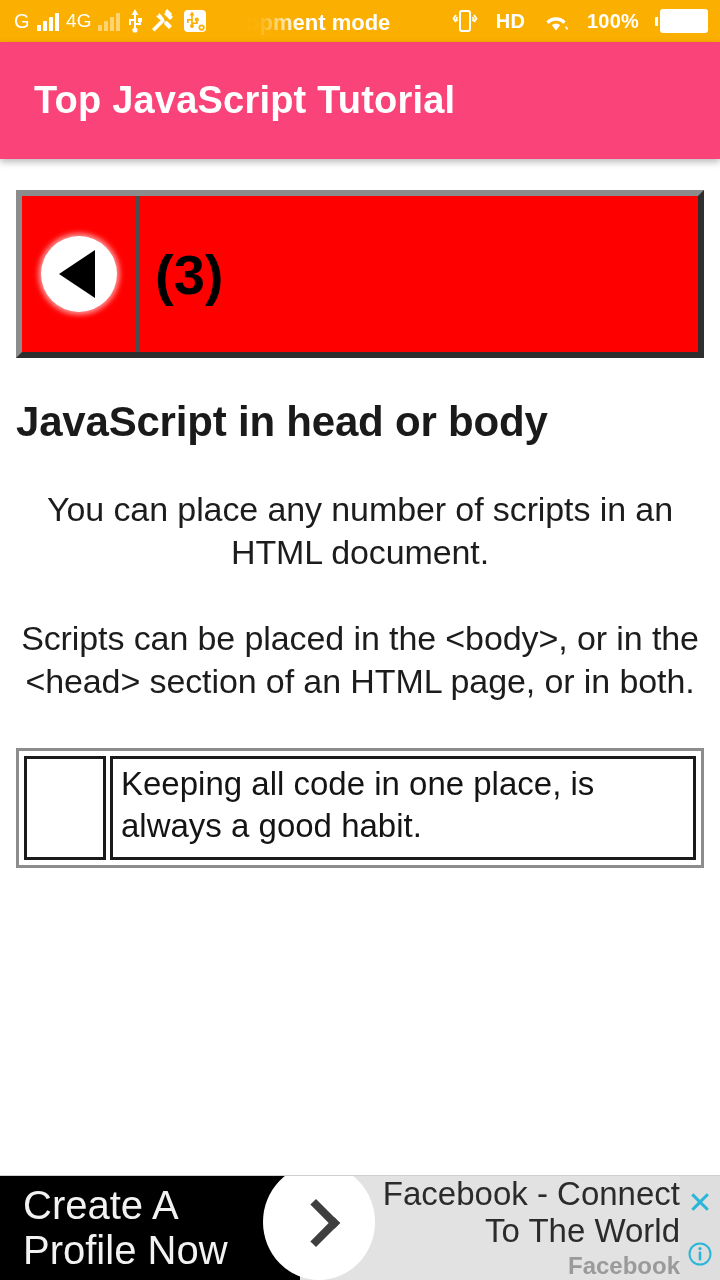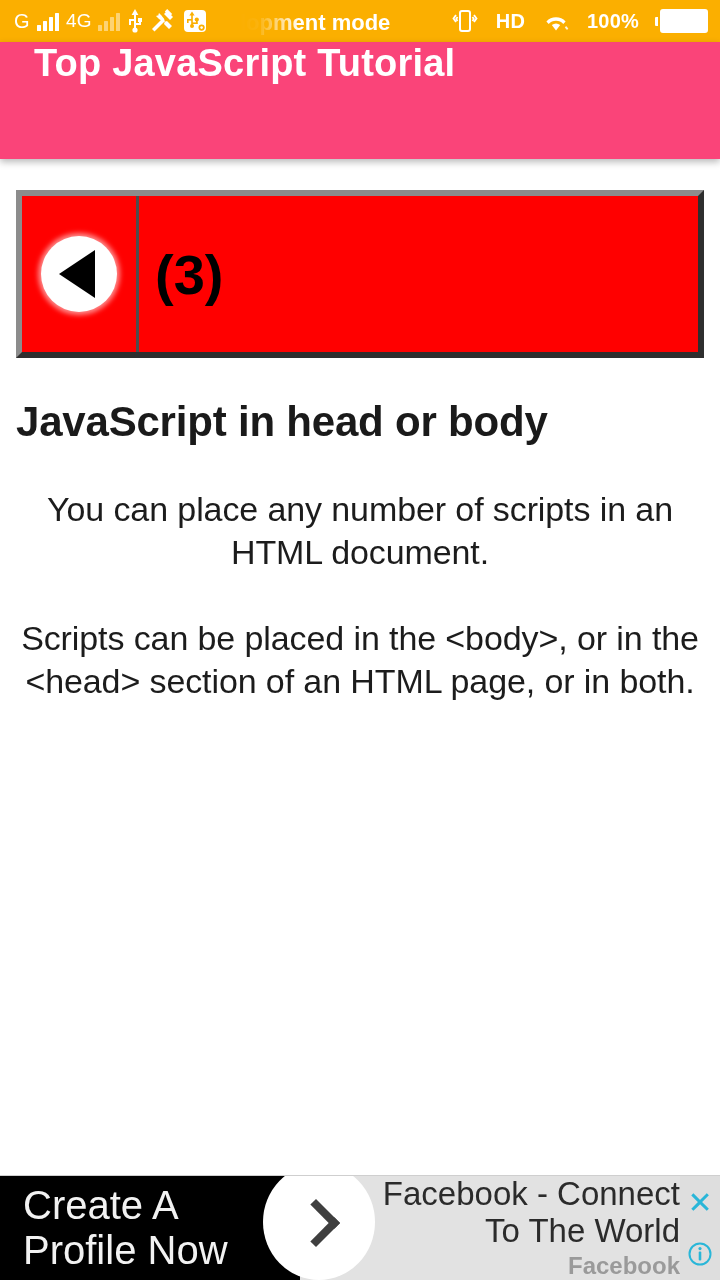--- a/index.html
+++ b/index.html
@@ -82,21 +82,21 @@
   }
 
   
   .app-bar {
     position: absolute;
     top: 42px; left: 0;
     width: 720px;
     height: 117px;
     background: #fa4479;
     display: flex;
-    align-items: flex-start;
+    align-items: center;
     box-shadow: 0 3px 7px rgba(0,0,0,0.28);
     z-index: 5;
   }
   .app-bar-title {
     color: #ffffff;
     font-size: 38px;
     font-weight: bold;
     padding-left: 34px;
     letter-spacing: .2px;
   }
@@ -411,20 +411,24 @@
     <div class="nav-count-cell">
       <span class="nav-count">(3)</span>
     </div>
   </div>
 
   <div class="article">
     <h1>JavaScript in head or body</h1>
     <p>You can place any number of scripts in an HTML document.</p>
     <p>Scripts can be placed in the &lt;body&gt;, or in the &lt;head&gt; section of an HTML page, or in both.</p>
 
+    <div class="note-table">
+      <div class="note-cell-empty"></div>
+      <div class="note-cell-text">Keeping all code in one place, is always a good habit.</div>
+    </div>
   </div>
 
 </div>
 
 <div class="ad-banner">
   <div class="ad-left">
     <span>Create A</span>
     <span>Profile Now</span>
   </div>
   <div class="ad-cta">

